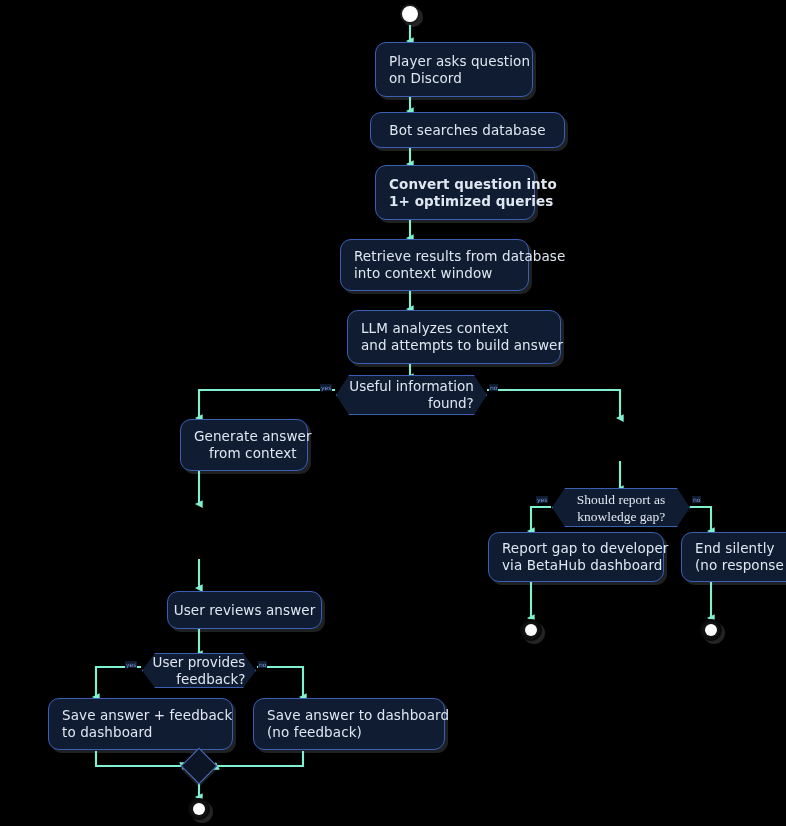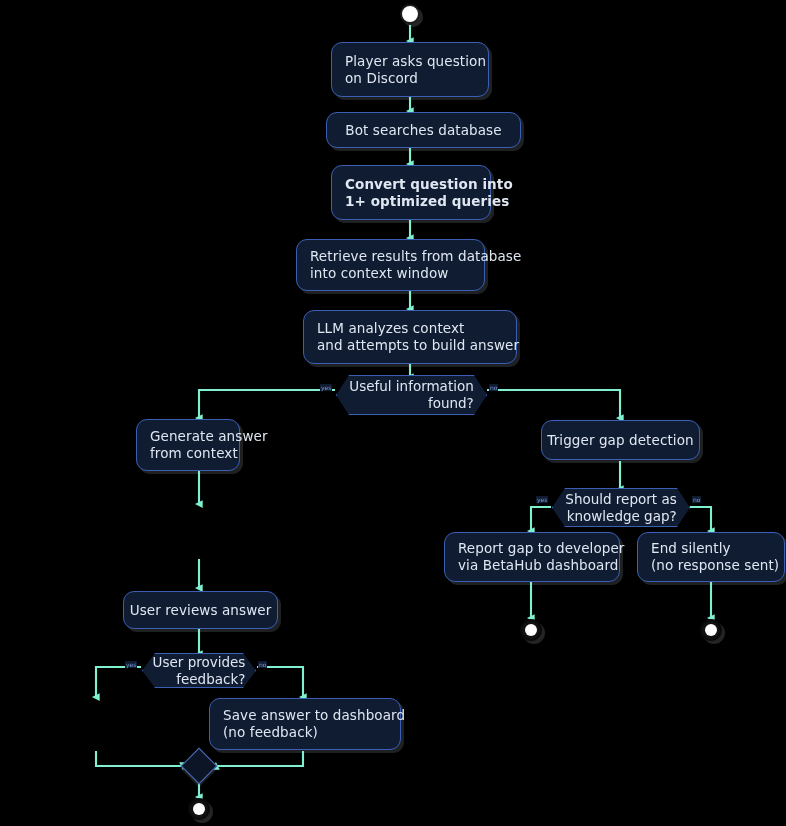--- a/index.html
+++ b/index.html
@@ -39,20 +39,21 @@
     border-radius: 11px;
     color: #dfe7f2;
     font-size: 13.5px;
     line-height: 17px;
     letter-spacing: .1px;
     display: flex;
     align-items: center;
     justify-content: flex-start;
     padding: 16px 13px;
     box-shadow: 3px 3px 0 rgba(190,198,205,.16);
+    margin-left: 44px;
   }
   .node .txt { white-space: pre; }
   .node.center { justify-content: center; }
 
   
   .decision {
     position: absolute;
     box-sizing: border-box;
     background: #101c31;
     color: #dfe7f2;
@@ -204,54 +205,55 @@
 and attempts to build answer</span>
     </div>
 
     <div class="decision" style="left:336px; top:375px; width:151px; height:40px;">
       <span class="txt">Useful information
 found?</span>
     </div>
     <div class="edge-label" style="left:320px; top:384px;">yes</div>
     <div class="edge-label" style="left:489px; top:384px;">no</div>
 
-    <div class="node" style="left:136px; top:419px; width:104px; height:52px;">
+    <div class="node" style="left:136px; top:419px; width:128px; height:52px;text-align:center;">
       <span class="txt">Generate answer
 from context</span>
     </div>
 
 
     <div class="node center" style="left:123px; top:591px; width:155px; height:38px;">
       <span class="txt">User reviews answer</span>
     </div>
 
     <div class="decision" style="left:142px; top:653px; width:114px; height:35px;">
       <span class="txt">User provides
 feedback?</span>
     </div>
     <div class="edge-label" style="left:125px; top:661px;">yes</div>
     <div class="edge-label" style="left:258px; top:661px;">no</div>
 
+    <div class="node" style="left:4px; top:698px; width:185px; height:52px;">
+      <span class="txt">Save answer + feedback
+to dashboard</span>
+    </div>
 
     <div class="node" style="left:209px; top:698px; width:192px; height:52px;">
       <span class="txt">Save answer to dashboard
 (no feedback)</span>
     </div>
 
     <div class="merge-node" style="left:186px; top:753px;"></div>
 
     <div class="end-node" style="left:188px; top:798px;">
         <i></i>
       </div>
 
-    <div class="node center" style="left:541px; top:420px; width:159px; height:40px;">
-      <span class="txt">Trigger gap detection</span>
-    </div>
-
-    <div class="decision" style="left:552px; top:488px; width:138px; height:39px;">
+
+    <div class="decision" style="left:552px; top:488px; width:138px; height:39px;font-family:Liberation Serif, serif;">
       <span class="txt">Should report as
 knowledge gap?</span>
     </div>
     <div class="edge-label" style="left:536px; top:496px;">yes</div>
     <div class="edge-label" style="left:692px; top:496px;">no</div>
 
     <div class="node" style="left:444px; top:532px; width:176px; height:50px;">
       <span class="txt">Report gap to developer
 via BetaHub dashboard</span>
     </div>

